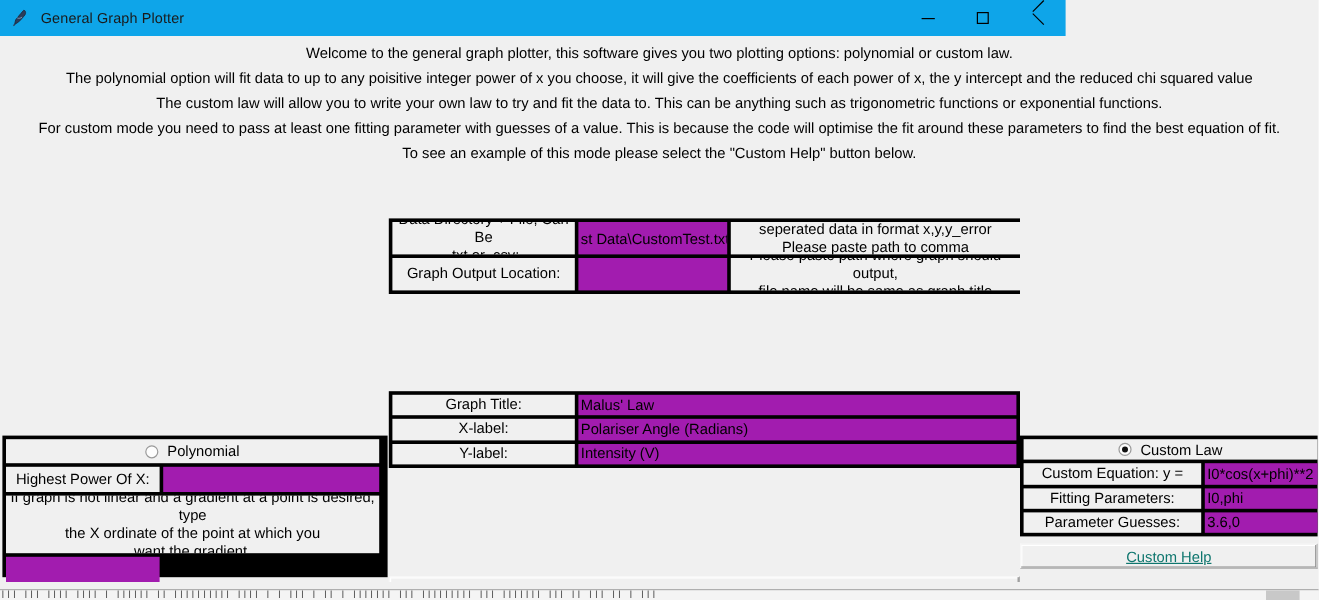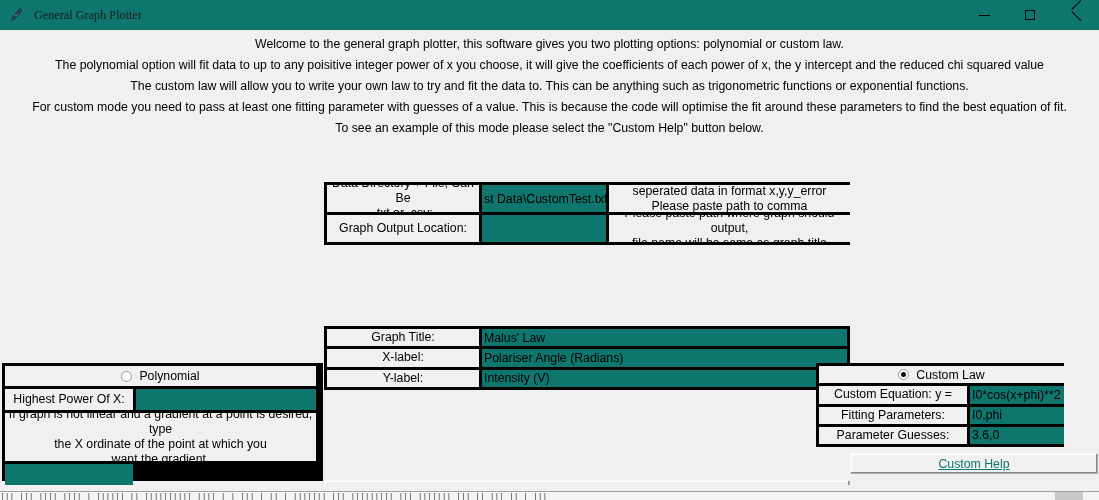--- a/index.html
+++ b/index.html
@@ -19,27 +19,26 @@
     position: relative;
     width: 1099px;
     height: 500px;
     background: #f0f0f0;
   }
 
   
   .titlebar {
     position: absolute;
     left: 0; top: 0;
-    width: 1099px;
+    width: 888px;
     height: 30px;
-    background: #0f766e;
+    background: #0ea5e9;
     border-bottom: 1px solid #e8e8e8;
     display: flex;
     align-items: center;
-    font-family: Liberation Serif, serif;
   }
   .title-icon {
     width: 16px; height: 16px;
     margin-left: 9px;
     margin-right: 9px;
     position: relative;
     flex: none;
   }
   .title-text {
     font-size: 12px;
@@ -122,21 +121,21 @@
     text-align: center;
     font-size: 12.3px;
     color: #000;
     line-height: 15px;
     padding: 0 3px;
     box-sizing: border-box;
     overflow: hidden;
   }
   .cell.multi { flex-direction: column; }
   .entry {
-    background: #0f766e;
+    background: #a21caf;
     display: flex;
     align-items: center;
     justify-content: flex-start;
     text-align: left;
     font-size: 12.3px;
     color: #000;
     padding: 0 2px;
     box-sizing: border-box;
     overflow: hidden;
     white-space: nowrap;
@@ -190,21 +189,21 @@
     content: "";
     position: absolute;
     left: 2px; top: 2px;
     width: 5px; height: 5px;
     border-radius: 50%;
     background: #111;
   }
 
   
   #custom-panel {
-    left: 816px; top: 333px;
+    left: 850px; top: 333px;
     width: 248px; height: 84px;
     grid-template-columns: 148px 94px;
     grid-template-rows: 1fr 1fr 1fr 1fr;
   }
   #custom-panel .span2 { grid-column: 1 / span 2; }
 
   
   .btn {
     position: absolute;
     background: #f0f0f0;

